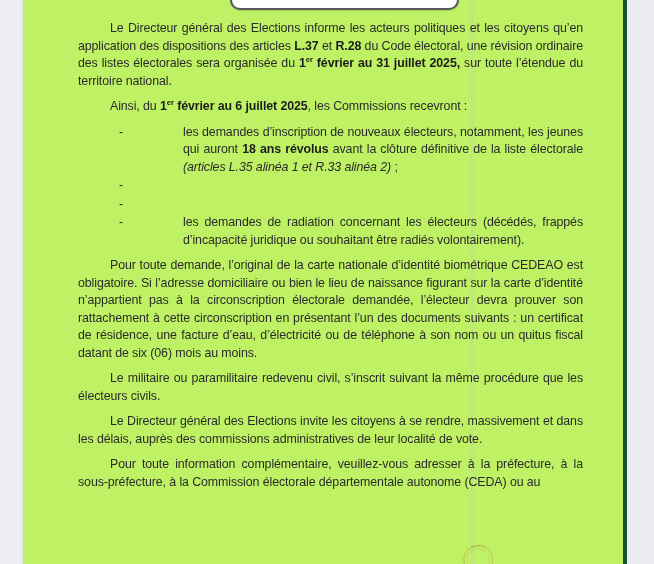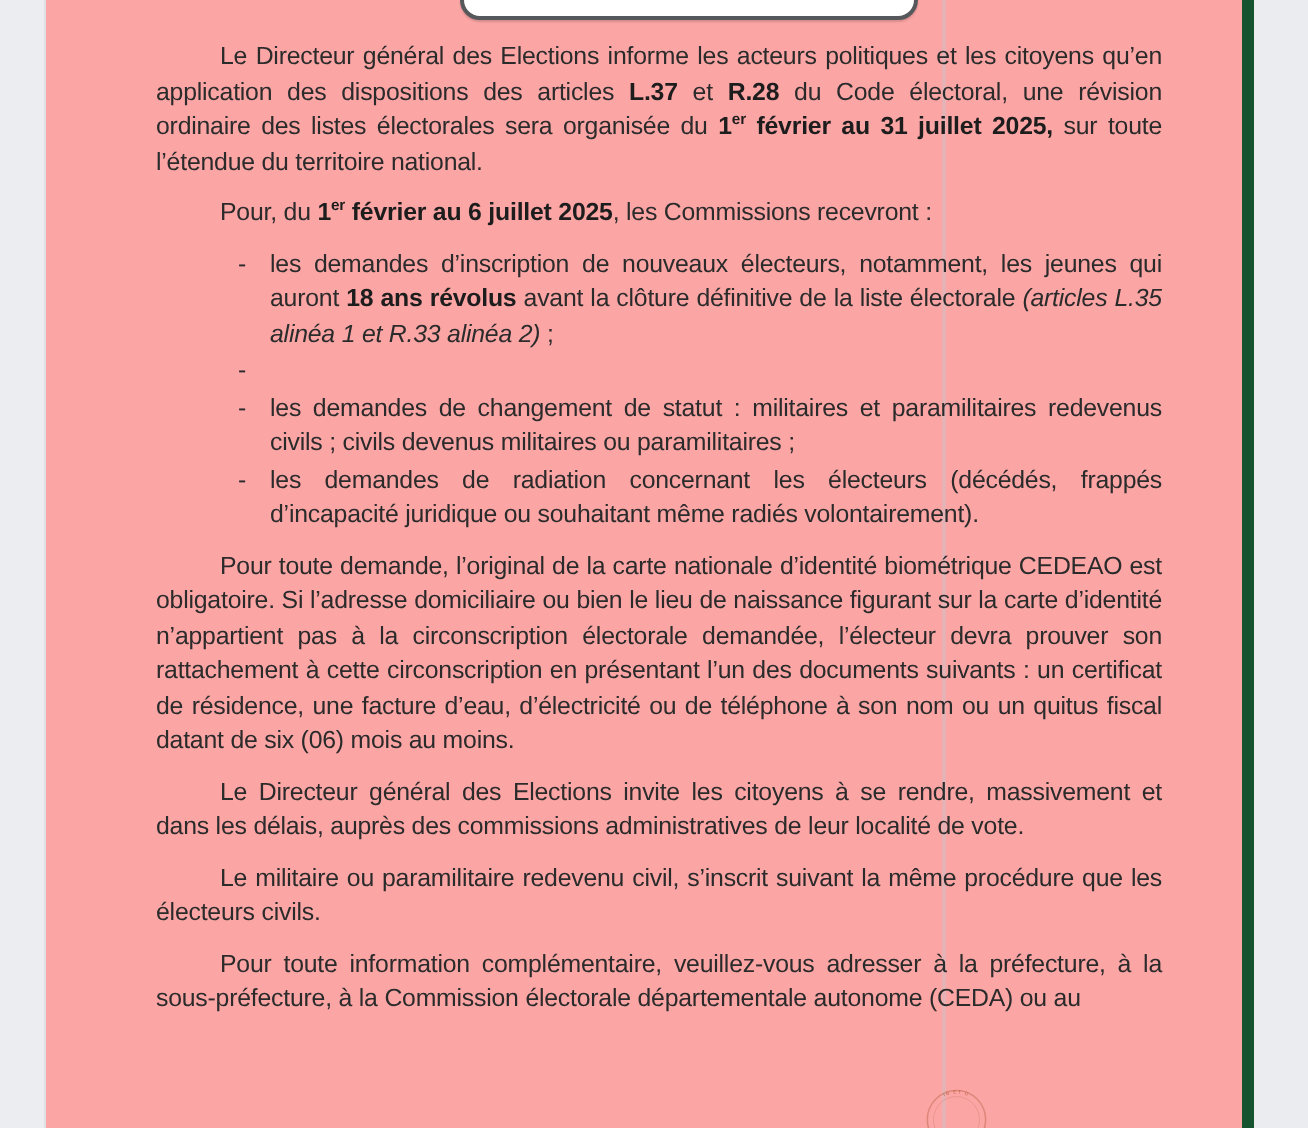--- a/index.html
+++ b/index.html
@@ -8,23 +8,23 @@
     position:relative;
     overflow:hidden;
     background:#ecedf1;
     font-family:"Liberation Sans","DejaVu Sans",sans-serif;
   }
   .strip{position:absolute;top:0;bottom:0;}
   .strip-left{left:0;width:22px;background:#ecedf1;}
   .strip-right{right:0;width:27px;background:#ebecef;}
   .paper{
     position:absolute;left:22px;right:27px;top:0;bottom:0;
-    background:#fca5a5;
+    background:#bef264;
     border-left:1px solid #dfe0e4;
-    border-right:6px solid #14532d;
+    border-right:4px solid #14532d;
     z-index:1;
   }
   .fold-line{
     position:absolute;left:448px;top:0;bottom:0;width:2px;
     background:rgba(196,198,204,0.40);
     z-index:2;
   }
   .top-tab{
     position:absolute;left:230px;top:-17px;width:225px;height:23px;
     background:#ffffff;
@@ -39,60 +39,59 @@
     font-size:12.4px;
     line-height:17.5px;
     letter-spacing:-0.1px;
     color:#2b2b2b;
     text-align:justify;
   }
   .content p{margin:0 0 8px;text-indent:32px;}
   .bullets{margin:1px 0 8px;}
   .bullet{display:flex;margin-bottom:1px;}
   .bullet .dash{flex:0 0 57px;box-sizing:border-box;padding-left:41px;}
-  .bullet .btext{flex:1;text-align:justify;}
+  .bullet .btext{flex:1;text-align:justify;margin-left:48px;}
   .b{font-weight:bold;color:#1d1d1d;}
   .i{font-style:italic;}
   .sup{font-size:0.62em;vertical-align:super;line-height:0;}
   .stamp{
     position:absolute;left:424px;top:541px;width:110px;height:23px;
     z-index:5;overflow:visible;pointer-events:none;
   }
 </style>
 </head>
 <body>
 
 <div class="strip strip-left"></div>
 <div class="strip strip-right"></div>
 
 <div class="paper">
   <div class="fold-line"></div>
   <div class="content" id="doc-content">
       <p><span>Le Directeur général des Elections informe les acteurs politiques et les citoyens qu’en application des dispositions des articles </span><span class="b">L.37</span><span> et </span><span class="b">R.28</span><span> du Code électoral, une révision ordinaire des listes électorales sera organisée du </span><span class="b">1</span><span class="b sup">er</span><span class="b"> février au 31 juillet 2025,</span><span> sur toute l’étendue du territoire national.</span></p>
-      <p><span>Pour, du </span><span class="b">1</span><span class="b sup">er</span><span class="b"> février au 6 juillet 2025</span><span>, les Commissions recevront :</span></p>
+      <p><span>Ainsi, du </span><span class="b">1</span><span class="b sup">er</span><span class="b"> février au 6 juillet 2025</span><span>, les Commissions recevront :</span></p>
       <div class="bullets">
         <div class="bullet">
           <span class="dash">-</span>
           <span class="btext"><span>les demandes d’inscription de nouveaux électeurs, notamment, les jeunes qui auront </span><span class="b">18 ans révolus</span><span> avant la clôture définitive de la liste électorale </span><span class="i">(articles L.35 alinéa 1 et R.33 alinéa 2)</span><span> ;</span></span>
         </div>
         <div class="bullet">
           <span class="dash">-</span>
         </div>
         <div class="bullet">
           <span class="dash">-</span>
-          <span class="btext"><span>les demandes de changement de statut : militaires et paramilitaires redevenus civils ; civils devenus militaires ou paramilitaires ;</span></span>
         </div>
         <div class="bullet">
           <span class="dash">-</span>
-          <span class="btext"><span>les demandes de radiation concernant les électeurs (décédés, frappés d’incapacité juridique ou souhaitant même radiés volontairement).</span></span>
+          <span class="btext"><span>les demandes de radiation concernant les électeurs (décédés, frappés d’incapacité juridique ou souhaitant être radiés volontairement).</span></span>
         </div>
       </div>
       <p><span>Pour toute demande, l’original de la carte nationale d’identité biométrique CEDEAO est obligatoire. Si l’adresse domiciliaire ou bien le lieu de naissance figurant sur la carte d’identité n’appartient pas à la circonscription électorale demandée, l’électeur devra prouver son rattachement à cette circonscription en présentant l’un des documents suivants : un certificat de résidence, une facture d’eau, d’électricité ou de téléphone à son nom ou un quitus fiscal datant de six (06) mois au moins.</span></p>
+      <p><span>Le militaire ou paramilitaire redevenu civil, s’inscrit suivant la même procédure que les électeurs civils.</span></p>
       <p><span>Le Directeur général des Elections invite les citoyens à se rendre, massivement et dans les délais, auprès des commissions administratives de leur localité de vote.</span></p>
-      <p><span>Le militaire ou paramilitaire redevenu civil, s’inscrit suivant la même procédure que les électeurs civils.</span></p>
       <p><span>Pour toute information complémentaire, veuillez-vous adresser à la préfecture, à la sous-préfecture, à la Commission électorale départementale autonome (CEDA) ou au</span></p>
     </div>
 </div>
 
 <div class="top-tab"></div>
 
 <svg class="stamp" width="110" height="60" viewBox="0 0 110 60">
   <g>
     <circle cx="53" cy="49" r="38" fill="none" stroke="#bf6a4d" stroke-width="2" opacity="0.5"></circle>
     <circle cx="53" cy="49" r="30" fill="none" stroke="#bf6a4d" stroke-width="1" opacity="0.35"></circle>

